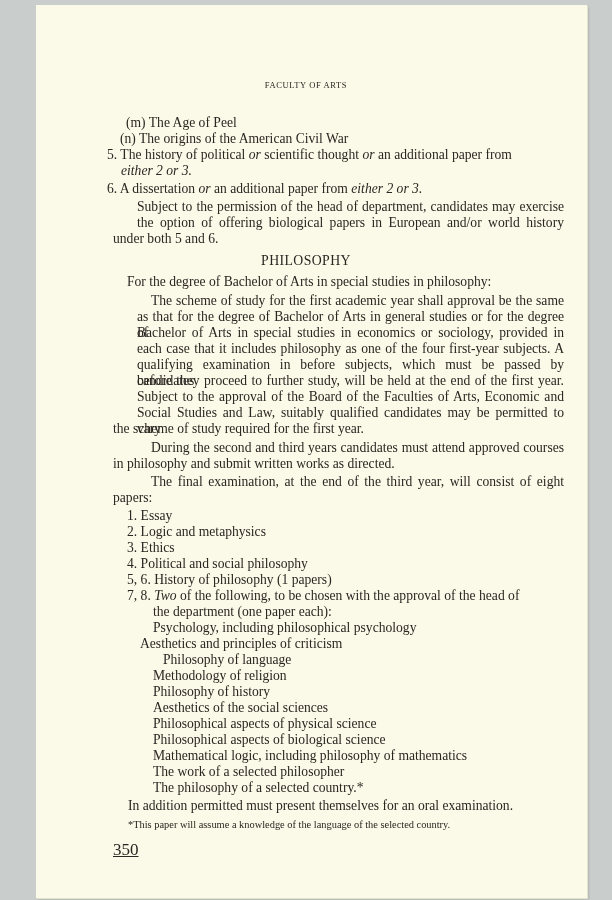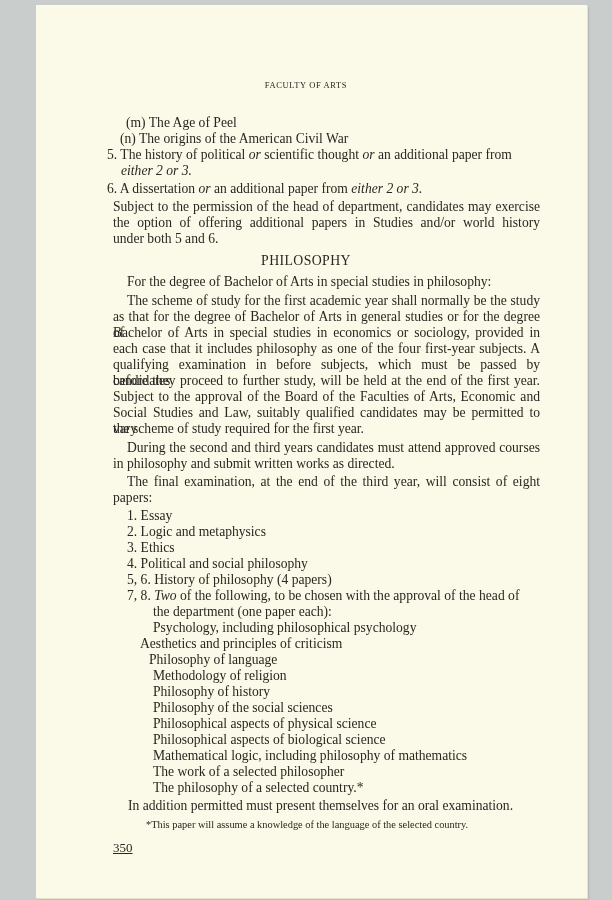--- a/index.html
+++ b/index.html
@@ -16,27 +16,27 @@
     background: #fbf9e7;
     box-shadow: 1px 1px 0 #e6e3cc, 2px 2px 2px rgba(0,0,0,0.12);
   }
   .runhead {
     position: absolute; top: 80px; left: 0; width: 612px;
     text-align: center; font-size: 8.5px; letter-spacing: 0.6px;
   }
   .line {
     position: absolute; font-size: 13.6px; line-height: 16px; white-space: nowrap;
   }
-  .just { text-align: justify; text-align-last: justify; width: 438px; white-space: normal; }
+  .just { text-align: justify; text-align-last: justify; width: 438px; white-space: normal; margin-left: 24px; }
   .heading {
     position: absolute; top: 253px; left: 0; width: 612px;
     text-align: center; font-size: 13.8px; letter-spacing: 0.4px;
   }
-  .footnote { position: absolute; font-size: 10.4px; white-space: nowrap; margin-left: 18px; }
-  .pagenum { position: absolute; font-size: 13px; text-decoration: underline; }
+  .footnote { position: absolute; font-size: 10.4px; white-space: nowrap; }
+  .pagenum { position: absolute; font-size: 17px; text-decoration: underline; }
   i { font-style: italic; }
 </style>
 </head>
 <body>
 
 <div class="page"></div>
 
 <div class="runhead">FACULTY OF ARTS</div>
 
 <div class="line" style="top:115px;left:126px">(m) The Age of Peel</div>
@@ -52,59 +52,59 @@
 <div class="line" style="top:163px;left:121px"><i>either 2 or 3.</i></div>
 <div class="line" style="top:181px;left:107px">
   <span>6.</span>
   <span>A dissertation</span>
   <i>or</i>
   <span>an additional paper from</span>
   <i>either 2 or 3.</i>
 </div>
 
 <div class="line just" style="top:199px;left:113px;width:427px">Subject to the permission of the head of department, candidates may exercise</div>
-<div class="line just" style="top:215px;left:113px;width:427px">the option of offering additional papers in Studies and/or world history</div>
+<div class="line just" style="top:215px;left:113px;width:427px">the option of offering biological papers in European and/or world history</div>
 <div class="line" style="top:231px;left:113px">under both 5 and 6.</div>
 
 <div class="heading">PHILOSOPHY</div>
 <div class="line" style="top:274px;left:127px">For the degree of Bachelor of Arts in special studies in philosophy:</div>
 
-<div class="line just" style="top:293px;left:127px;width:413px">The scheme of study for the first academic year shall normally be the study</div>
+<div class="line just" style="top:293px;left:127px;width:413px">The scheme of study for the first academic year shall approval be the same</div>
 <div class="line just" style="top:309px;left:113px;width:427px">as that for the degree of Bachelor of Arts in general studies or for the degree of</div>
 <div class="line just" style="top:325px;left:113px;width:427px">Bachelor of Arts in special studies in economics or sociology, provided in</div>
 <div class="line just" style="top:341px;left:113px;width:427px">each case that it includes philosophy as one of the four first-year subjects. A</div>
 <div class="line just" style="top:357px;left:113px;width:427px">qualifying examination in before subjects, which must be passed by candidates</div>
 <div class="line just" style="top:373px;left:113px;width:427px">before they proceed to further study, will be held at the end of the first year.</div>
 <div class="line just" style="top:389px;left:113px;width:427px">Subject to the approval of the Board of the Faculties of Arts, Economic and</div>
 <div class="line just" style="top:405px;left:113px;width:427px">Social Studies and Law, suitably qualified candidates may be permitted to vary</div>
 <div class="line" style="top:421px;left:113px">the scheme of study required for the first year.</div>
 
 <div class="line just" style="top:440px;left:127px;width:413px">During the second and third years candidates must attend approved courses</div>
 <div class="line" style="top:456px;left:113px">in philosophy and submit written works as directed.</div>
 
 <div class="line just" style="top:474px;left:127px;width:413px">The final examination, at the end of the third year, will consist of eight</div>
 <div class="line" style="top:490px;left:113px">papers:</div>
 
 <div class="line" style="top:508px;left:127px"><span>1.</span> <span>Essay</span></div>
 <div class="line" style="top:524px;left:127px"><span>2.</span> <span>Logic and metaphysics</span></div>
 <div class="line" style="top:540px;left:127px"><span>3.</span> <span>Ethics</span></div>
 <div class="line" style="top:556px;left:127px"><span>4.</span> <span>Political and social philosophy</span></div>
-<div class="line" style="top:572px;left:127px"><span>5, 6.</span> <span>History of philosophy (4 papers)</span></div>
+<div class="line" style="top:572px;left:127px"><span>5, 6.</span> <span>History of philosophy (1 papers)</span></div>
 
 <div class="line" style="top:588px;left:127px">
   <span>7, 8.</span> <i>Two</i> <span>of the following, to be chosen with the approval of the head of</span>
 </div>
 <div class="line" style="top:604px;left:153px">the department (one paper each):</div>
 
 <div class="line" style="top:620px;left:153px">Psychology, including philosophical psychology</div>
 <div class="line" style="top:636px;left:140px">Aesthetics and principles of criticism</div>
-<div class="line" style="top:652px;left:149px">Philosophy of language</div>
+<div class="line" style="top:652px;left:163px">Philosophy of language</div>
 <div class="line" style="top:668px;left:153px">Methodology of religion</div>
 <div class="line" style="top:684px;left:153px">Philosophy of history</div>
-<div class="line" style="top:700px;left:153px">Philosophy of the social sciences</div>
+<div class="line" style="top:700px;left:153px">Aesthetics of the social sciences</div>
 <div class="line" style="top:716px;left:153px">Philosophical aspects of physical science</div>
 <div class="line" style="top:732px;left:153px">Philosophical aspects of biological science</div>
 <div class="line" style="top:748px;left:153px">Mathematical logic, including philosophy of mathematics</div>
 <div class="line" style="top:764px;left:153px">The work of a selected philosopher</div>
 <div class="line" style="top:780px;left:153px">The philosophy of a selected country.*</div>
 
 <div class="line" style="top:798px;left:128px">In addition permitted must present themselves for an oral examination.</div>
 
 <div class="footnote" style="top:819px;left:128px">*This paper will assume a knowledge of the language of the selected country.</div>
 

